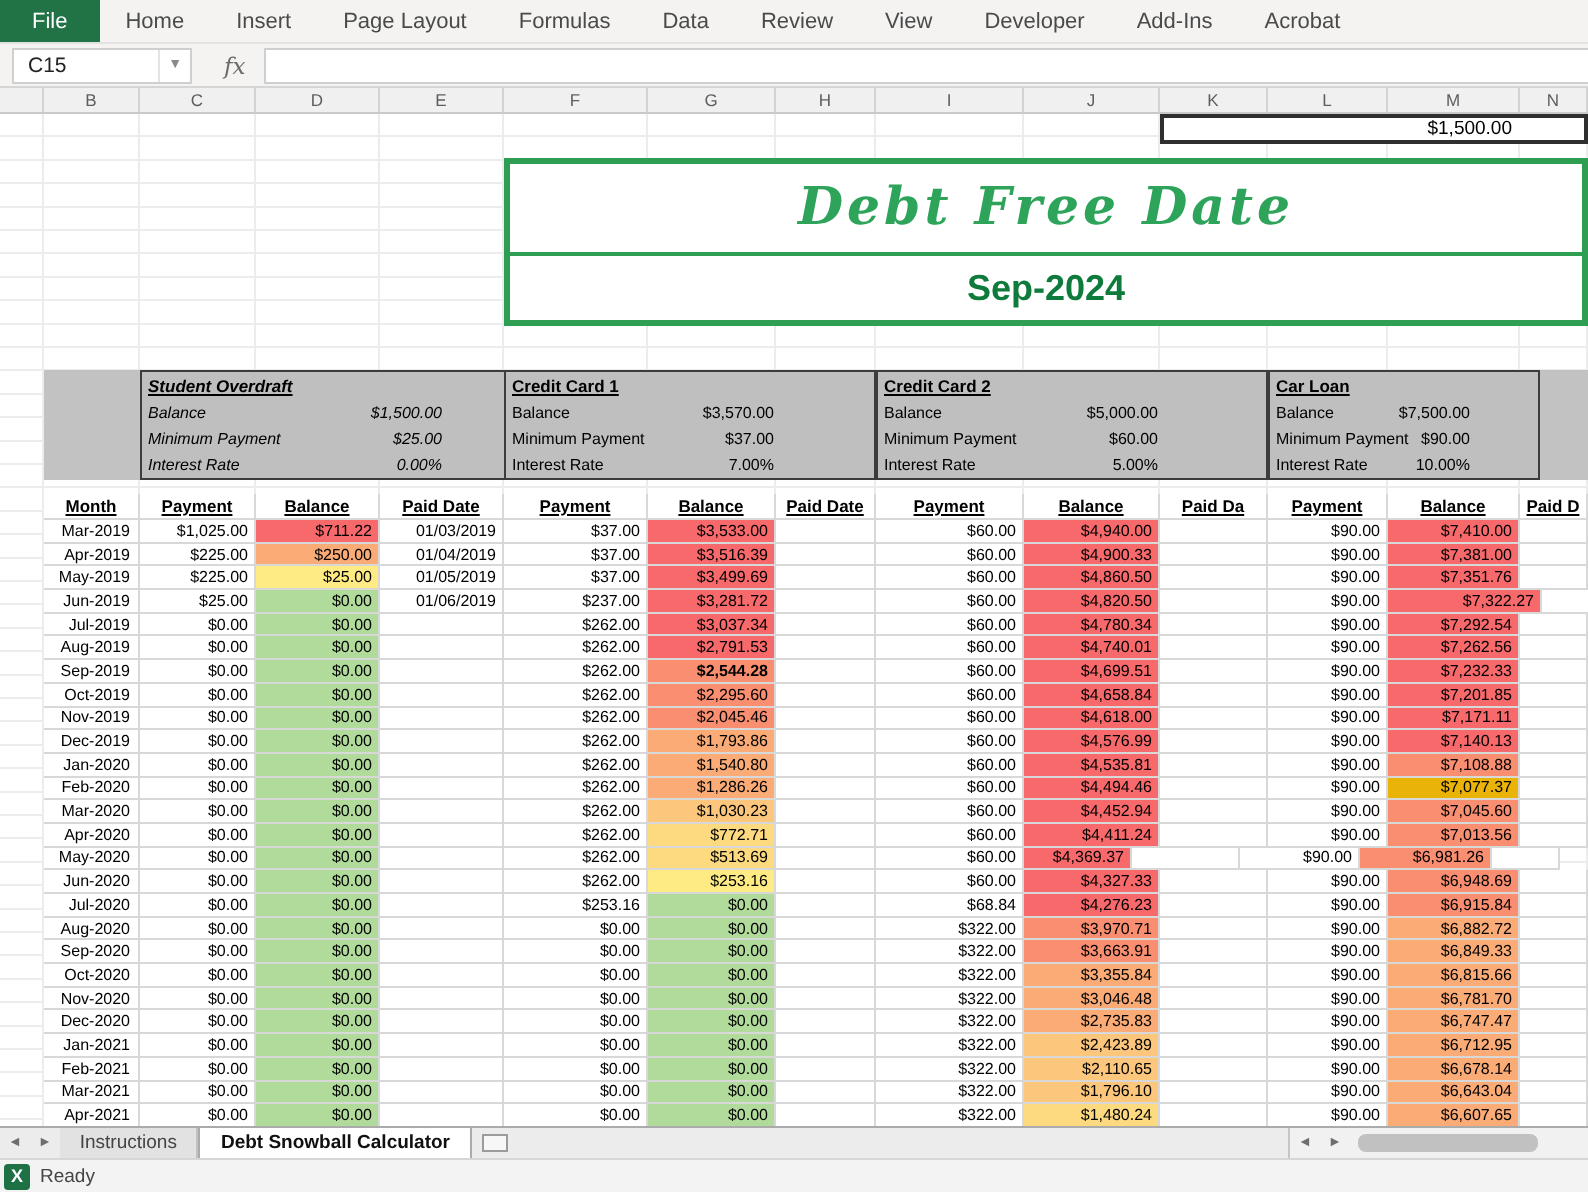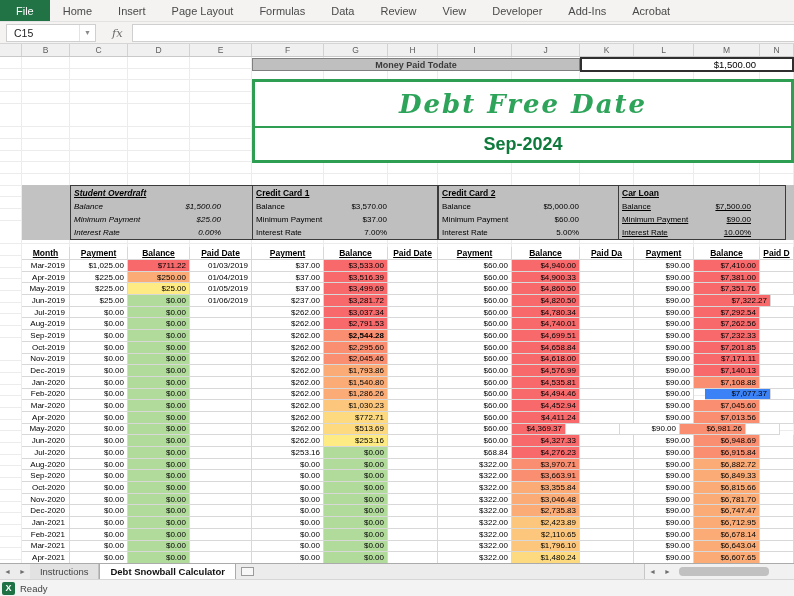--- a/index.html
+++ b/index.html
@@ -119,23 +119,20 @@
         <div class="gcol" style="width: 64px;"></div>
         <div class="gcol" style="width: 50px;"></div>
         <div class="gcol" style="width: 74px;"></div>
         <div class="gcol" style="width: 68px;"></div>
         <div class="gcol" style="width: 54px;"></div>
         <div class="gcol" style="width: 60px;"></div>
         <div class="gcol" style="width: 66px;"></div>
         <div class="gcol" style="width: 34px;"></div>
       </div>
 
-    <div class="moneybar">
-      <span>Money Paid Todate</span>
-    </div>
     <div class="moneyval">
       <span>$1,500.00</span>
     </div>
 
     <div class="dfd">
       <div class="dfd-title">Debt Free Date</div>
       <div class="dfd-date">Sep-2024</div>
     </div>
 
     <div class="band" id="blocks">
@@ -177,21 +174,21 @@
           </div>
           <div class="brow">
             <span class="lbl">Minimum Payment</span>
             <span class="val" style="padding-right: 54px;">$60.00</span>
           </div>
           <div class="brow">
             <span class="lbl">Interest Rate</span>
             <span class="val" style="padding-right: 54px;">5.00%</span>
           </div>
         </div>
-        <div class="block" style="left: 596px; width: 168px; text-decoration: underline;">
+        <div class="block" style="left: 612px; width: 136px;">
           <div class="btitle">Car Loan</div>
           <div class="brow">
             <span class="lbl">Balance</span>
             <span class="val" style="padding-right: 34px;">$7,500.00</span>
           </div>
           <div class="brow">
             <span class="lbl">Minimum Payment</span>
             <span class="val" style="padding-right: 34px;">$90.00</span>
           </div>
           <div class="brow">
@@ -387,21 +384,21 @@
           <div class="tc" style="width: 58px;">$0.00</div>
           <div class="tc" style="width: 62px; background: rgb(177, 219, 155);">$0.00</div>
           <div class="tc" style="width: 62px;"></div>
           <div class="tc" style="width: 72px;">$262.00</div>
           <div class="tc" style="width: 64px; background: rgb(250, 171, 118);">$1,286.26</div>
           <div class="tc" style="width: 50px;"></div>
           <div class="tc" style="width: 74px;">$60.00</div>
           <div class="tc" style="width: 68px; background: rgb(248, 105, 107);">$4,494.46</div>
           <div class="tc" style="width: 54px;"></div>
           <div class="tc" style="width: 60px;">$90.00</div>
-          <div class="tc" style="width: 66px; background: #3b82f6; margin-left: 11px;">$7,077.37</div>
+          <div class="tc" style="width: 66px; background: #eab308;">$7,077.37</div>
           <div class="tc" style="width: 34px;"></div>
         </div>
         <div class="trow">
           <div class="tc" style="width: 48px; padding-right: 4px;">Mar-2020</div>
           <div class="tc" style="width: 58px;">$0.00</div>
           <div class="tc" style="width: 62px; background: rgb(177, 219, 155);">$0.00</div>
           <div class="tc" style="width: 62px;"></div>
           <div class="tc" style="width: 72px;">$262.00</div>
           <div class="tc" style="width: 64px; background: rgb(252, 199, 124);">$1,030.23</div>
           <div class="tc" style="width: 50px;"></div>

